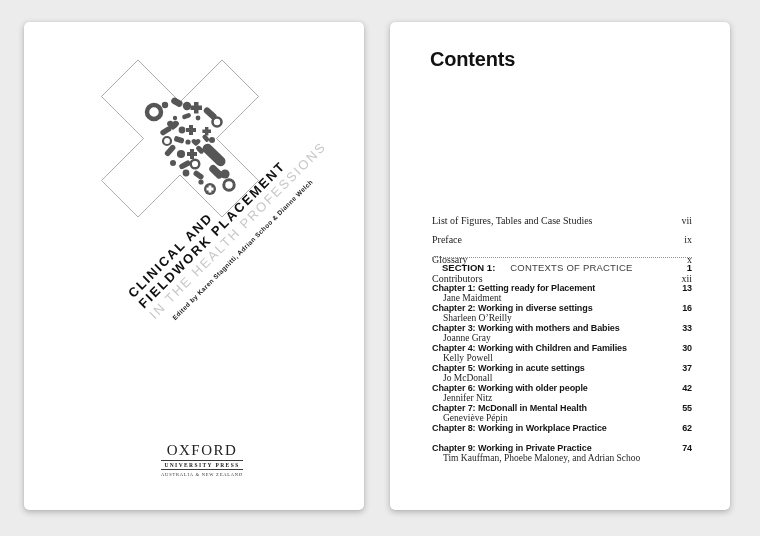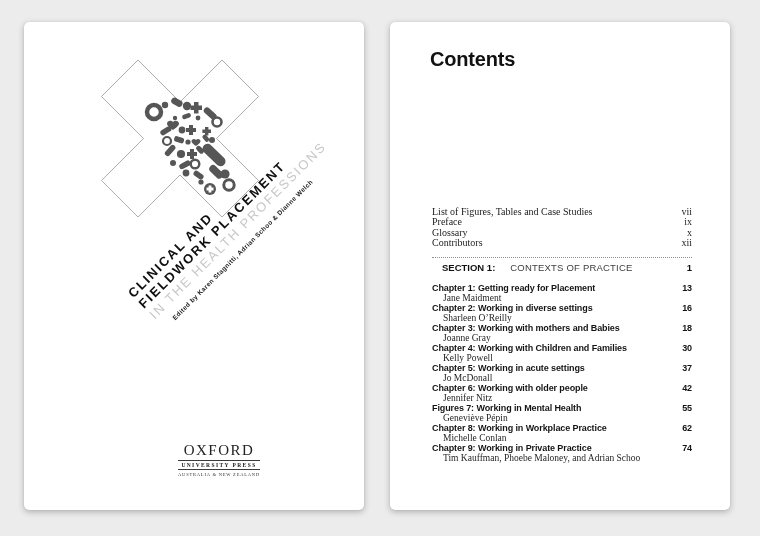--- a/index.html
+++ b/index.html
@@ -22,36 +22,36 @@
     position:absolute;left:101px;top:268px;
     transform:rotate(-45deg);transform-origin:0 0;
     white-space:nowrap;
   }
   .t-line{font-weight:bold;font-size:13px;line-height:15px;letter-spacing:2px;color:#101010;}
   .t-line.first{letter-spacing:1.8px;}
   .t-sub{font-weight:normal;font-size:13px;line-height:15px;letter-spacing:2px;color:#c8c8c8;}
   .t-ed{font-weight:bold;font-size:6.5px;line-height:10px;letter-spacing:.4px;color:#222;
         margin-top:5px;margin-left:14px;}
   .oup{
-    position:absolute;left:195px;top:421px;transform:translateX(-50%);
+    position:absolute;left:178px;top:421px;transform:translateX(-50%);
     text-align:center;width:max-content;color:#222;
   }
   .oup-name{font-family:"Liberation Serif", serif;font-size:15px;line-height:15px;letter-spacing:1.5px;}
   .oup-rule{height:1px;background:#3a3a3a;margin:1.5px 0 1px 0;}
   .oup-press{font-family:"Liberation Serif", serif;font-weight:bold;font-size:5.5px;line-height:6px;letter-spacing:1.4px;}
   .oup-region{font-family:"Liberation Serif", serif;font-size:4.5px;line-height:6px;letter-spacing:.8px;margin-top:1.5px;color:#333;}
 
   
   .toc-heading{
     position:absolute;left:40px;top:26px;
     font-size:20px;font-weight:bold;color:#111;letter-spacing:-.2px;
   }
   .fm-block{position:absolute;left:42px;right:38px;top:185px;}
   .fm-row{display:flex;justify-content:space-between;
-    font-family:"Liberation Serif", serif;font-size:10px;line-height:10.3px;color:#1c1c1c;}
+    font-family:"Liberation Serif", serif;font-size:10px;line-height:10.3px;color:#1c1c1c;margin-top:9px;}
   .section-block{
     position:absolute;left:42px;right:38px;top:235px;
     border-top:1px dotted #8f8f8f;padding-top:5px;
     display:flex;font-size:9.5px;line-height:10px;color:#111;
   }
   .section-bold{font-weight:bold;margin-left:10px;}
   .section-rest{color:#3d3d3d;margin-left:15px;letter-spacing:.2px;}
   .section-page{margin-left:auto;font-weight:bold;}
   .ch-block{position:absolute;left:42px;right:38px;top:261px;}
   .ch{height:20px;}
@@ -165,21 +165,21 @@
     <div class="ch">
       <div class="ch-t">
           <span>Chapter 2: Working in diverse settings</span>
           <span>16</span>
         </div>
       <div class="ch-a">Sharleen O’Reilly</div>
     </div>
     <div class="ch">
       <div class="ch-t">
           <span>Chapter 3: Working with mothers and Babies</span>
-          <span>18</span>
+          <span>33</span>
         </div>
       <div class="ch-a">Joanne Gray</div>
     </div>
     <div class="ch">
       <div class="ch-t">
           <span>Chapter 4: Working with Children and Families</span>
           <span>30</span>
         </div>
       <div class="ch-a">Kelly Powell</div>
     </div>
@@ -192,31 +192,30 @@
     </div>
     <div class="ch">
       <div class="ch-t">
           <span>Chapter 6: Working with older people</span>
           <span>42</span>
         </div>
       <div class="ch-a">Jennifer Nitz</div>
     </div>
     <div class="ch">
       <div class="ch-t">
-          <span>Figures 7: Working in Mental Health</span>
+          <span>Chapter 7: McDonall in Mental Health</span>
           <span>55</span>
         </div>
       <div class="ch-a">Geneviève Pépin</div>
     </div>
     <div class="ch">
       <div class="ch-t">
           <span>Chapter 8: Working in Workplace Practice</span>
           <span>62</span>
         </div>
-      <div class="ch-a">Michelle Conlan</div>
     </div>
     <div class="ch">
       <div class="ch-t">
           <span>Chapter 9: Working in Private Practice</span>
           <span>74</span>
         </div>
       <div class="ch-a">Tim Kauffman, Phoebe Maloney, and Adrian Schoo</div>
     </div>
   </div>
 </div>

